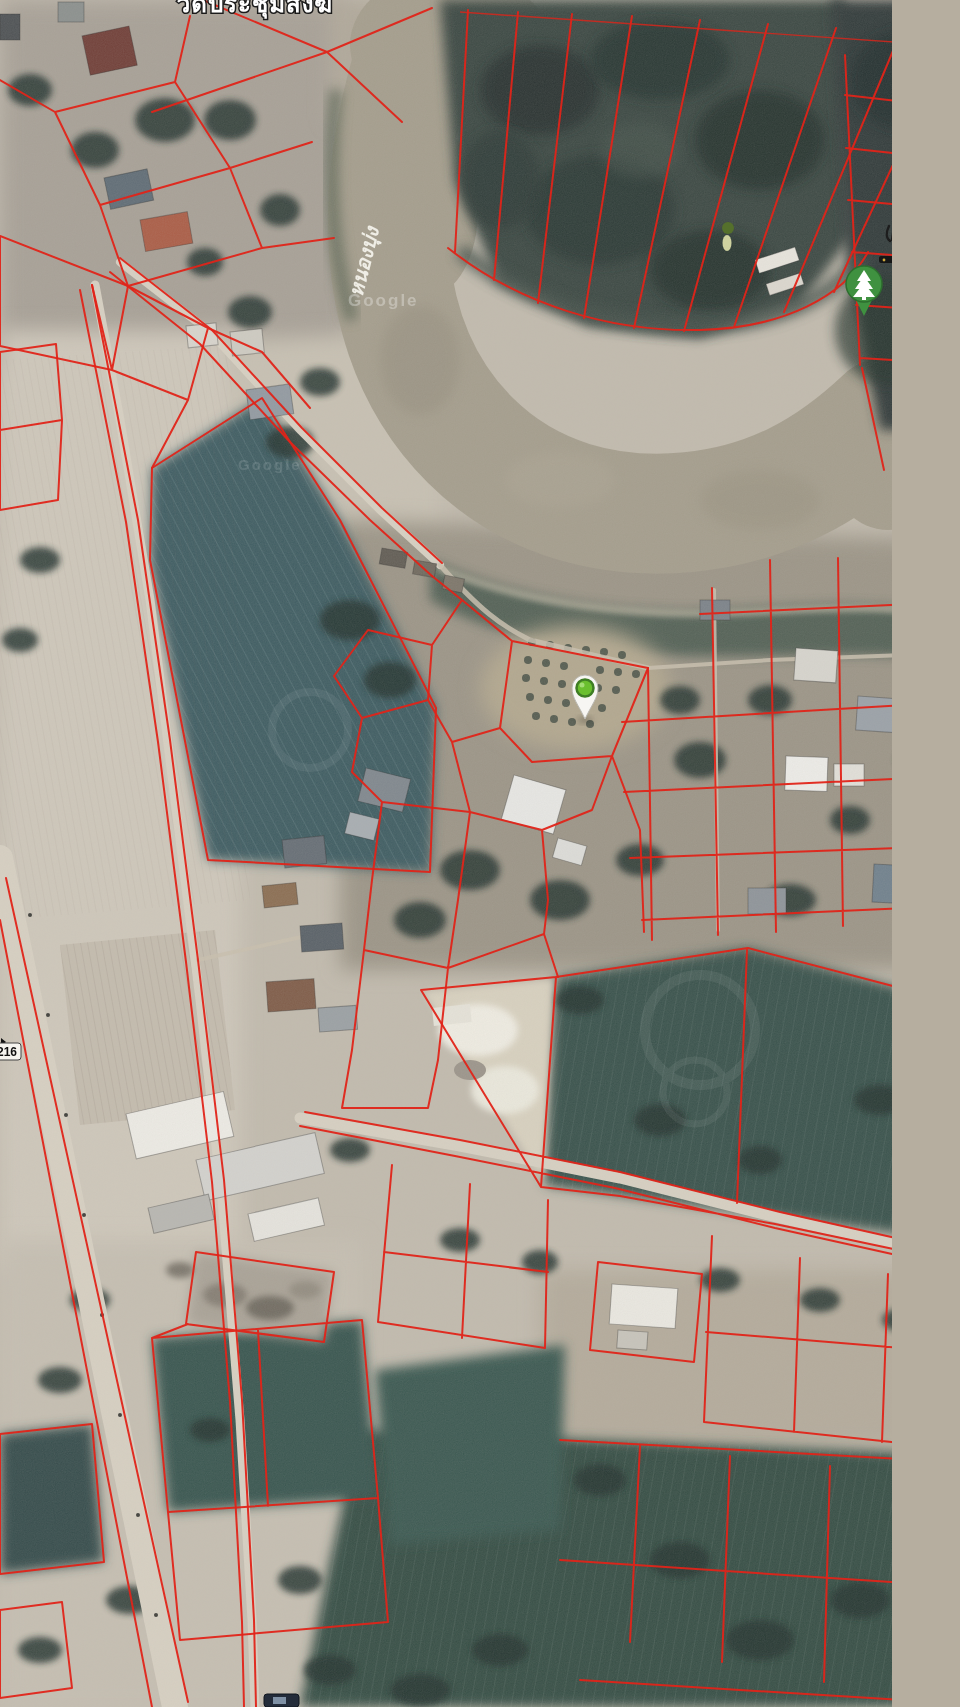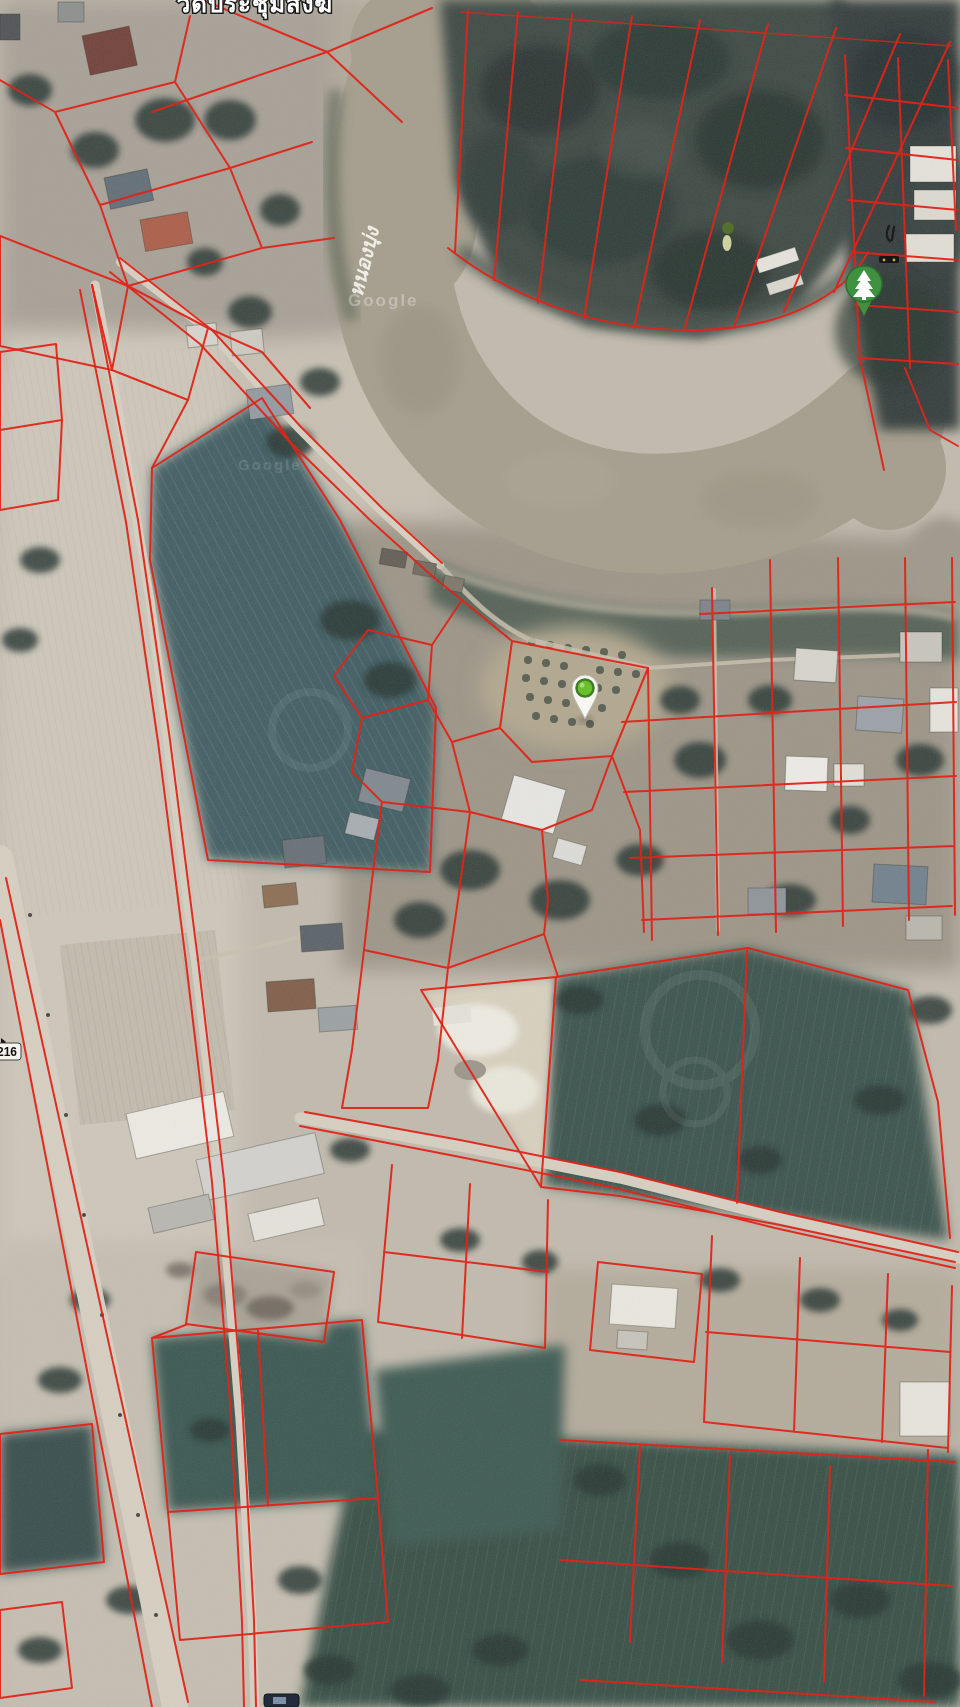--- a/index.html
+++ b/index.html
@@ -1,16 +1,16 @@
 <!DOCTYPE html>
 <html style="--parcel_line: #e02419; --water: #a49d8c; --field_teal: #3b5a60; --field_pale: #cdc6b9; --forest: #2f3d39; --crop_dark: #36504a; --road: #d8d1c3;"><head>
 <meta charset="utf-8">
 <style>
   html,body{margin:0;padding:0;background:#b6ae9f;}
-  .stage{position:relative;width:960px;height:1707px;overflow:hidden;font-family:"Liberation Sans",sans-serif;text-align:right;}
+  .stage{position:relative;width:892px;height:1707px;overflow:hidden;font-family:"Liberation Sans",sans-serif;text-align:right;}
   svg{display:block}
   .parcel{stroke:var(--parcel_line,#e02419);stroke-width:2;fill:none;opacity:.95;stroke-linejoin:round;stroke-linecap:round}
   .parcel-thin{stroke:var(--parcel_line,#e02419);stroke-width:1.4;fill:none;opacity:.8;stroke-linejoin:round}
   .road{stroke:var(--road,#d8d1c3);fill:none;stroke-linecap:round}
   .lane{stroke:#c9c0ae;fill:none;stroke-linecap:round;opacity:.85}
   .maplabel{fill:#ffffff;stroke:#1b1b1b;stroke-width:3px;paint-order:stroke;font-weight:bold;letter-spacing:1px}
   .handlabel{fill:#f3f2ea;font-style:italic;font-weight:bold;opacity:.95}
   .wm{fill:#ffffff;font-weight:bold;letter-spacing:2px}
   .ring{fill:none;stroke:#ffffff}
   .shieldtxt{fill:#111111;font-weight:bold}

